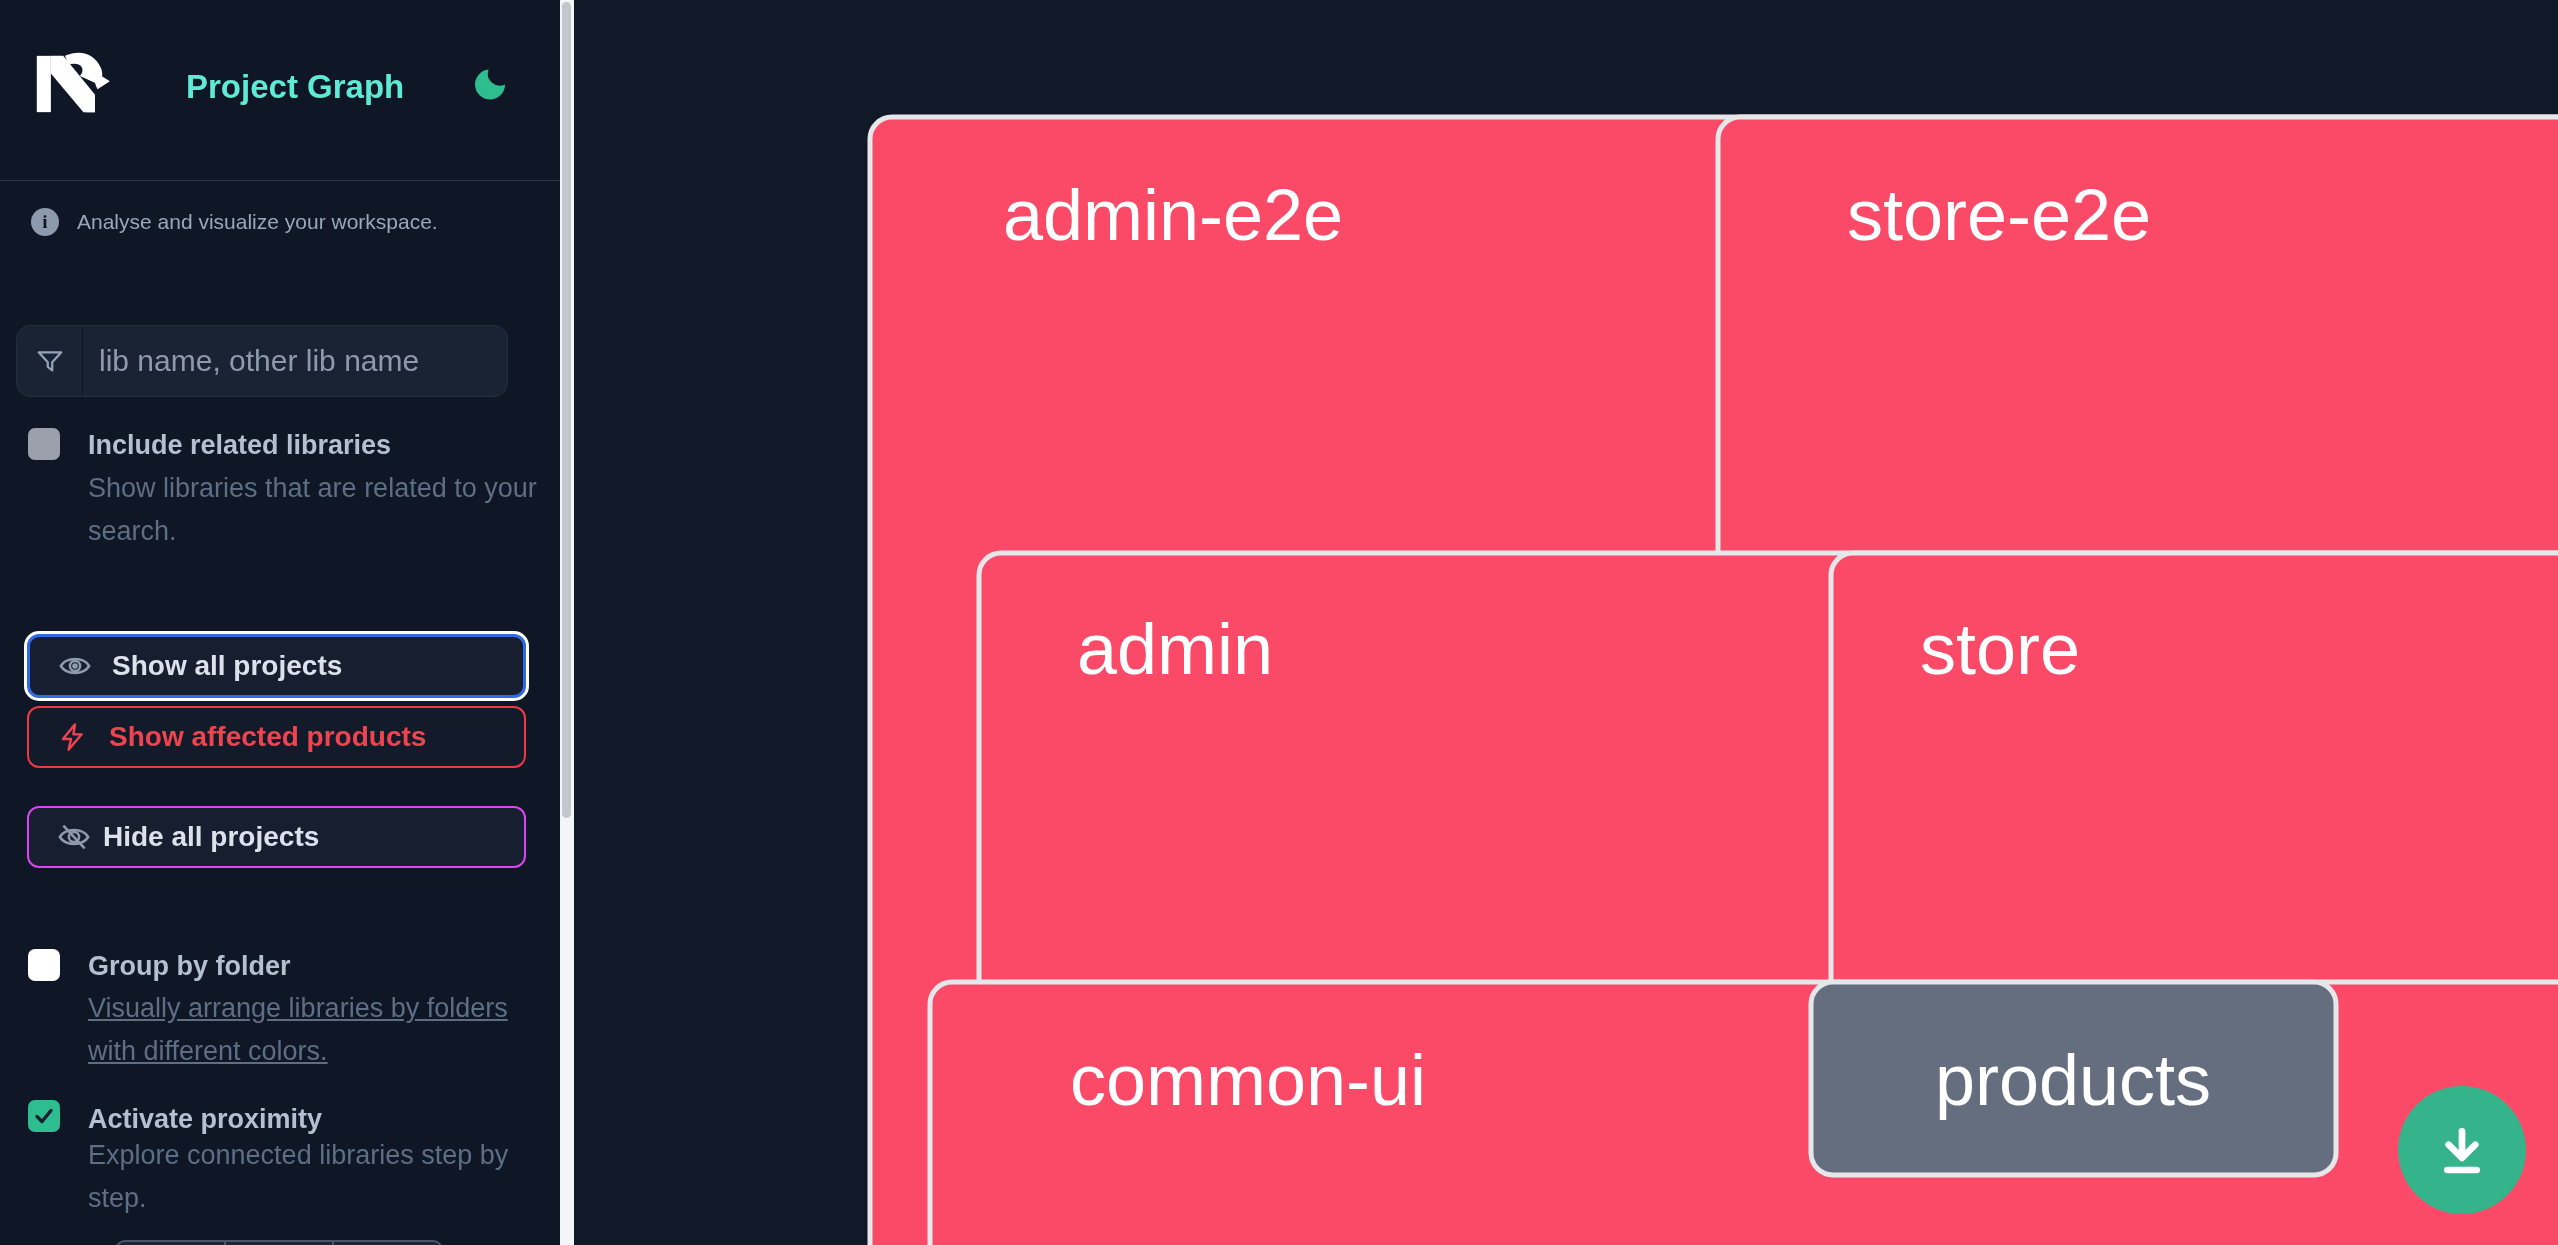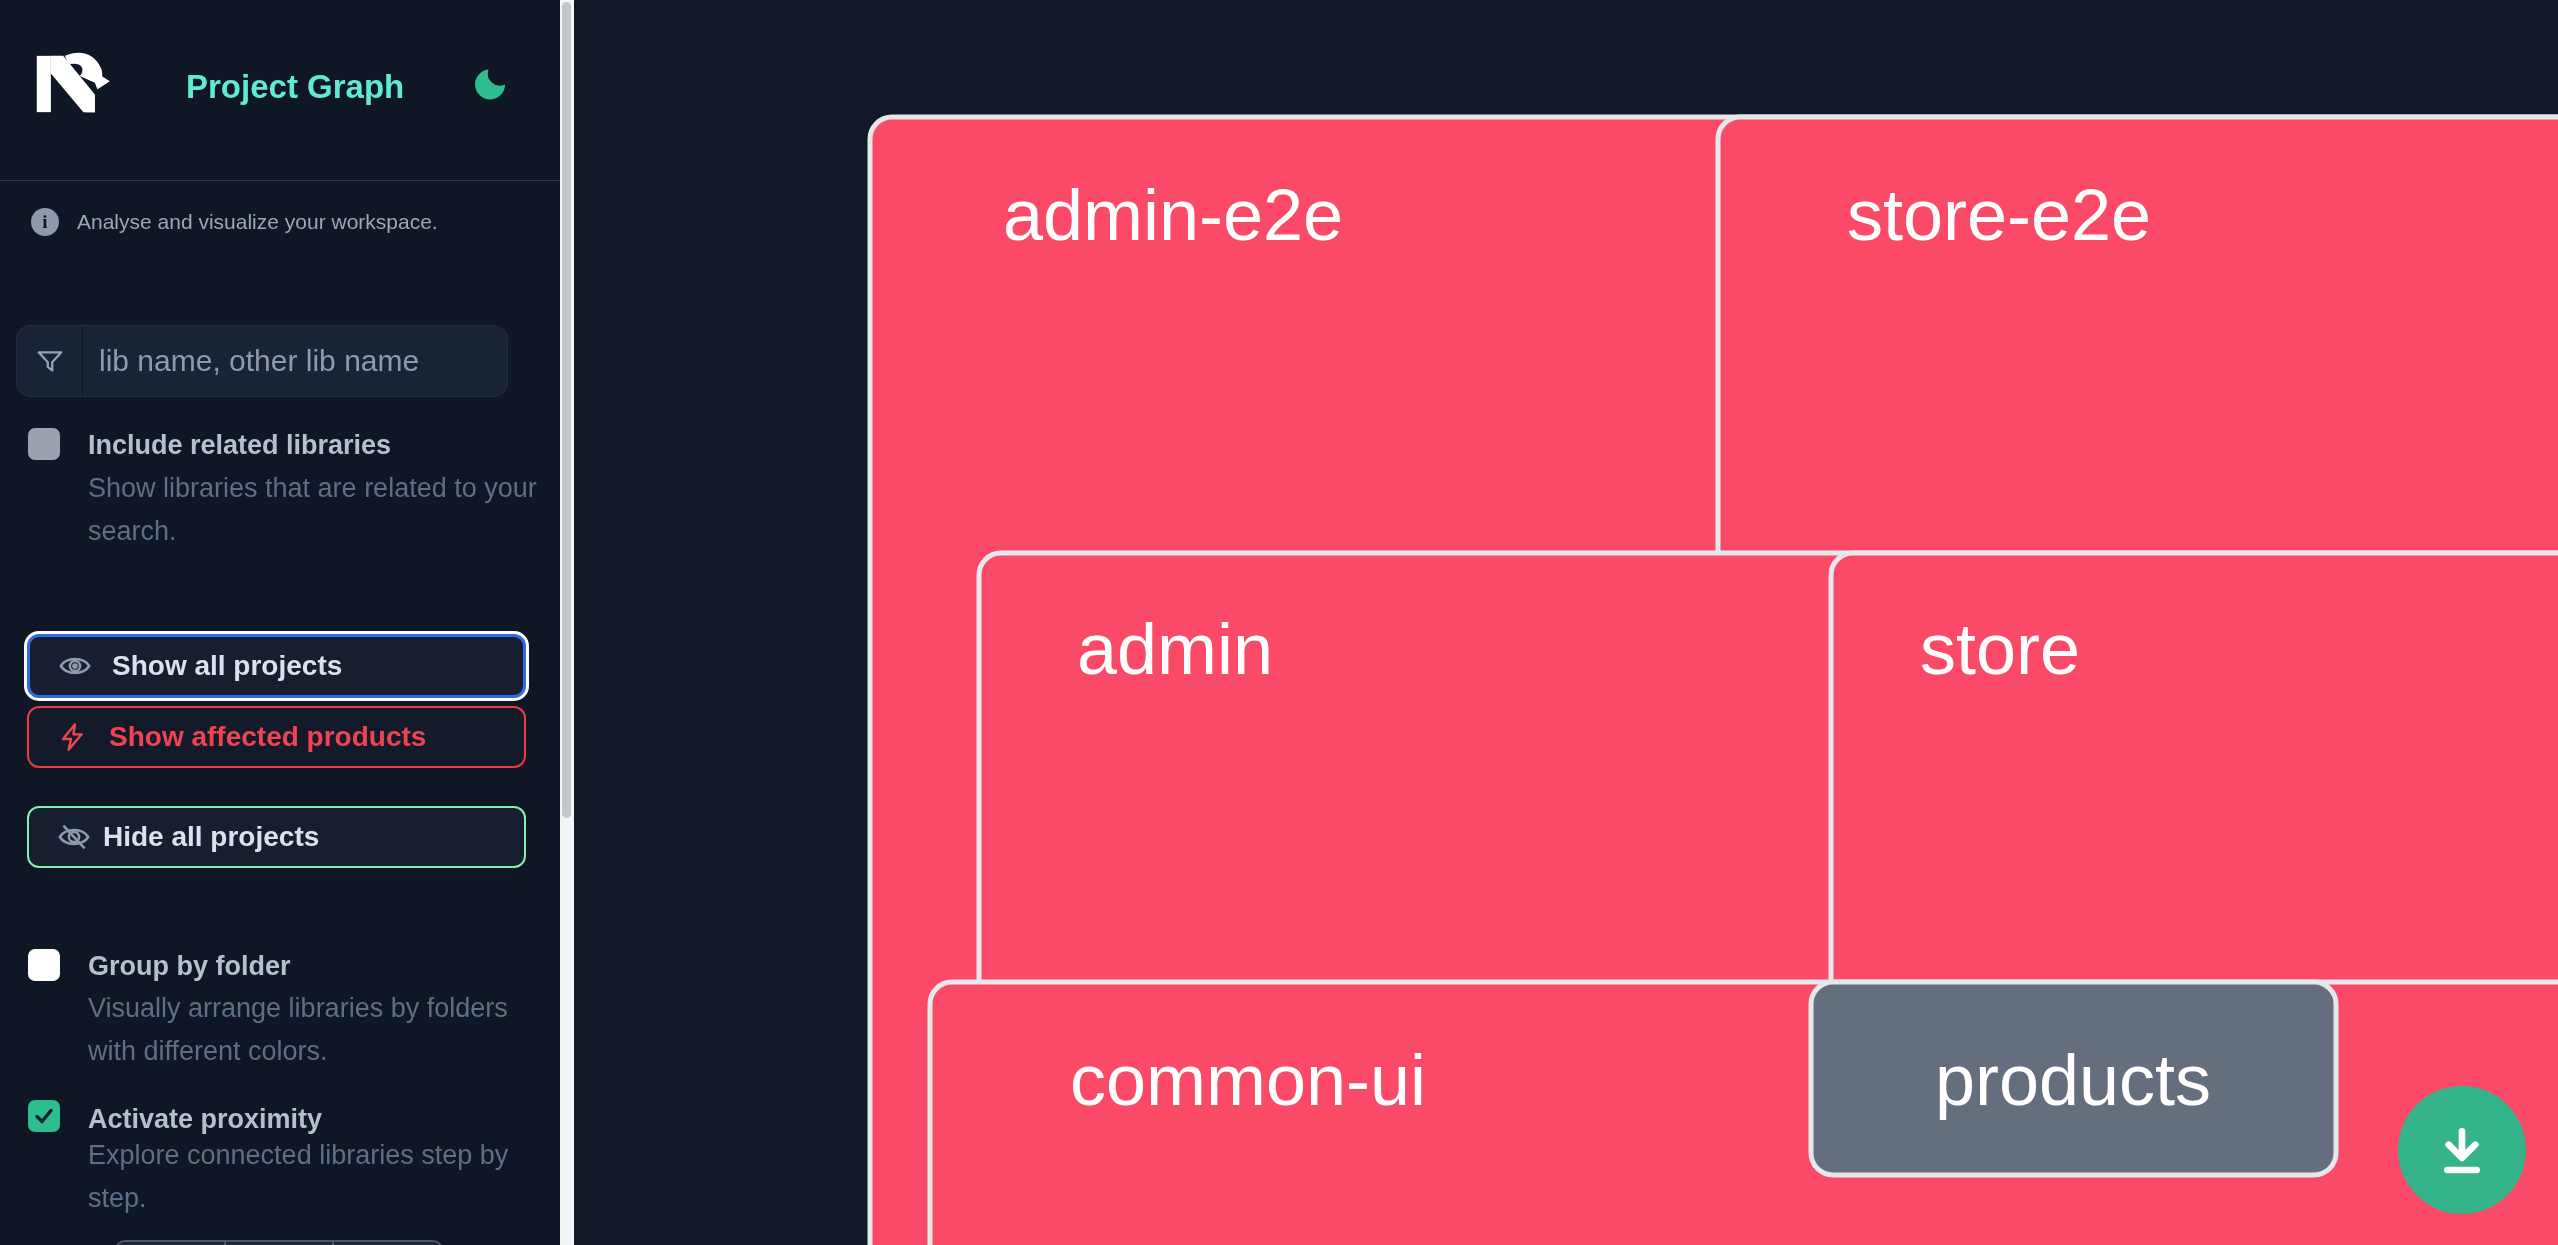--- a/index.html
+++ b/index.html
@@ -53,21 +53,21 @@
   .cb-green { background:#2ebd8e; top:1100px; display:flex; align-items:center; justify-content:center; }
 
   .opt-label { position:absolute; left:88px; width:460px; font-size:27px; font-weight:bold; color:#b4c0d1; }
   .opt-desc  { position:absolute; left:88px; width:450px; font-size:27px; color:#5d6e85; line-height:43px; }
 
   .side-btn { position:absolute; left:27px; width:499px; height:62px; border-radius:12px;
               background:#161e30; display:flex; align-items:center; gap:20px; padding-left:28px;
               cursor:pointer; font-family:"Liberation Sans", sans-serif; }
   .btn-show-all { top:634px; height:64px; border:3px solid #2f6be4; box-shadow:0 0 0 3px #ffffff; }
   .btn-affected { top:706px; border:2px solid #ee3a46; background:#131b2b; }
-  .btn-hide     { top:806px; border:2px solid #86efac;gap:12px; }
+  .btn-hide     { top:806px; border:2px solid #d946ef;gap:12px; }
   .side-btn span.lbl { font-size:28px; font-weight:bold; color:#dbe2ec; }
   .btn-affected span.lbl { color:#ef4450; }
 
   .theme-seg { position:absolute; left:115px; top:1240px; width:328px; height:24px;
                border:2px solid #4a5568; border-radius:10px 10px 0 0; background:#1c2638; display:flex; }
   .theme-seg .seg { flex:1; border-right:2px solid #4a5568; }
   .theme-seg .seg:last-child { border-right:none; }
 </style>
 </head>
 <body>
@@ -188,21 +188,21 @@
       <svg width="34" height="34" viewBox="0 0 24 24" fill="none" stroke="#8e9aad" stroke-width="1.8">
         <path d="M2 12 C 6 5.5, 18 5.5, 22 12 C 18 18.5, 6 18.5, 2 12 z"></path>
         <circle cx="12" cy="12" r="3.6"></circle>
         <path d="M4.5 4 L19.5 20"></path>
       </svg>
       <span class="lbl">Hide all projects</span>
     </button>
 
     <div class="checkbox cb-white"></div>
     <div class="opt-label" style="top:951px;">Group by folder</div>
-    <div class="opt-desc" style="top:987px;">Visually arrange libraries by folders with different colors.</div>
+    <div class="opt-desc" style="top:987px;text-decoration:underline;">Visually arrange libraries by folders with different colors.</div>
 
     <div class="checkbox cb-green">
       <svg width="24" height="24" viewBox="0 0 24 24">
         <path d="M5 12.5 L10 17.5 L19 6.5" fill="none" stroke="#12202f" stroke-width="3.4" stroke-linecap="round" stroke-linejoin="round"></path>
       </svg>
     </div>
     <div class="opt-label" style="top:1104px;">Activate proximity</div>
     <div class="opt-desc" style="top:1134px;">Explore connected libraries step by step.</div>
 
     <div class="theme-seg">

